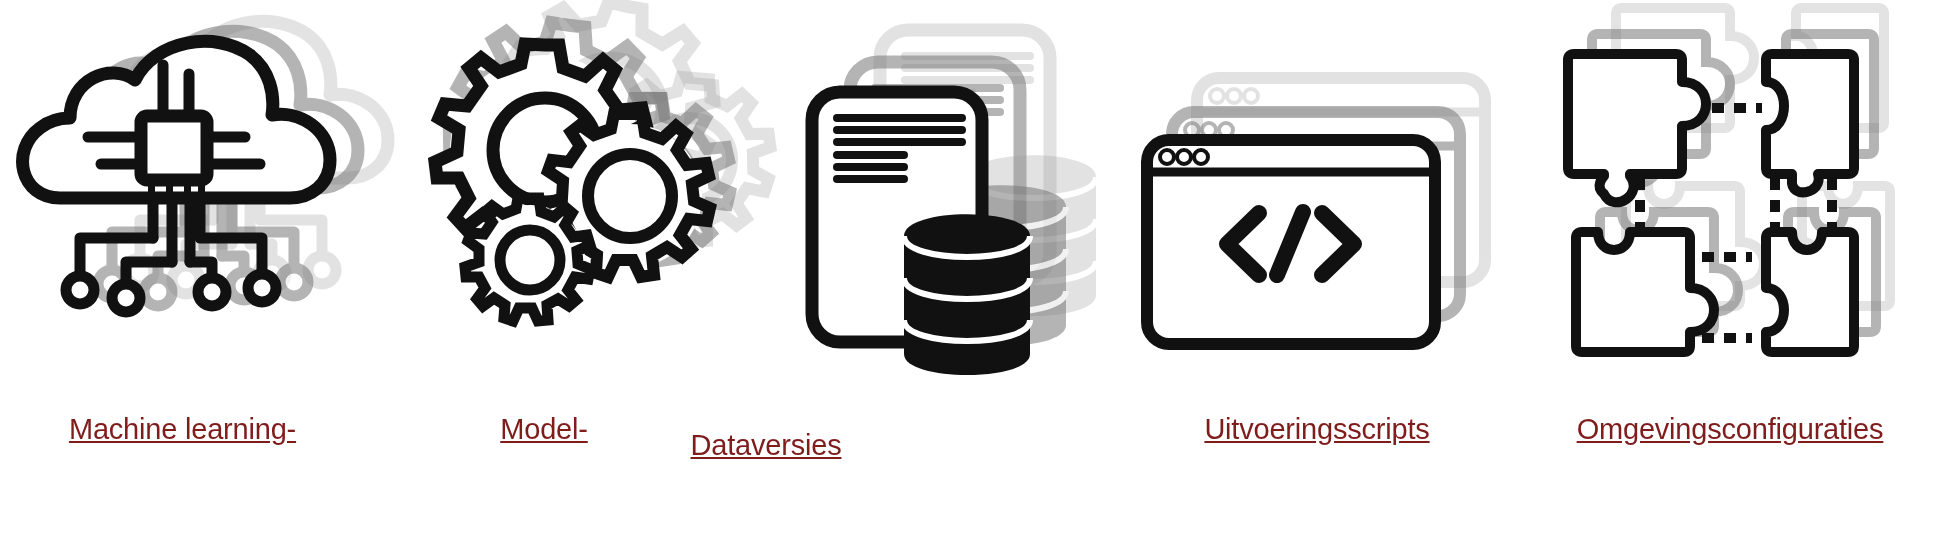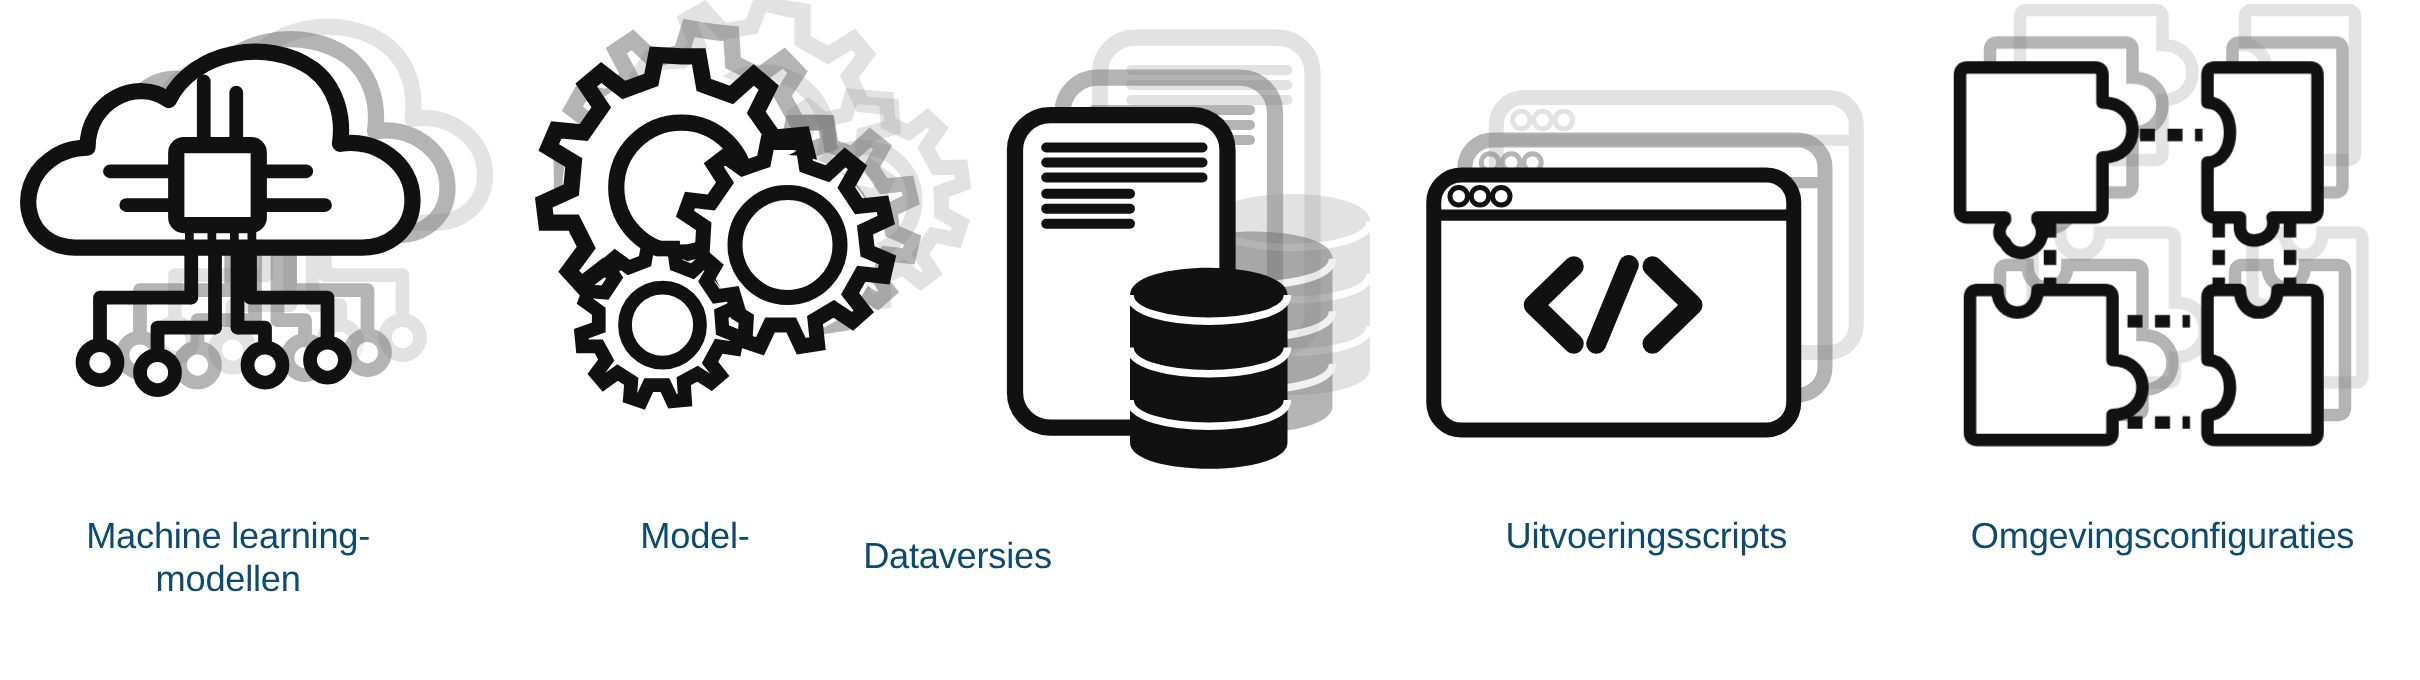--- a/index.html
+++ b/index.html
@@ -22,23 +22,24 @@
       display: block;
       width: 100%;
       height: 100%;
       overflow: visible;
     }
     .label {
       position: absolute;
       text-align: center;
       font-size: 29px;
       line-height: 35px;
-      color: #0c4a6e;
+      color: #7f1d1d;
       letter-spacing: -0.2px;
       white-space: nowrap;
+      text-decoration: underline;
     }
     .label span { display: block; }
     .ghost1 { opacity: 0.55; }
     .ghost2 { opacity: 0.28; }
   </style>
 </head>
 <body>
 
 <div class="icon" style="left:0px; top:0px; width:400px; height:340px;">
   <svg viewBox="0 0 400 340">
@@ -92,21 +93,20 @@
       <rect x="184" y="182" width="7" height="16" fill="#111"></rect>
       <rect x="198" y="182" width="7" height="16" fill="#111"></rect>
     </g>
     <g style="color:#111">
         <use href="#mlcircuit"></use>
       </g>
   </svg>
 </div>
 <div class="label" style="left:0px; top:412px; width:365px;">
   <span>Machine learning-</span>
-  <span>modellen</span>
 </div>
 
 <div class="icon" style="left:400px; top:0px; width:400px; height:340px;">
   <svg viewBox="0 0 400 340">
     <defs>
 
       <g id="gearBig">
         <path d="M0,-105 L14,-105 L18,-82 L40,-74 L58,-90 L70,-80 L60,-60 L74,-40 L97,-42 L101,-26 L80,-16 L82,6 L103,16 L99,32 L76,30 L64,50 L78,68 L67,79 L48,66 L28,78 L30,101 L14,104 L4,83 L-18,83 L-28,104 L-44,99 L-42,76 L-62,64 L-80,78 L-90,67 L-76,48 L-86,28 L-108,28 L-110,12 L-88,2 L-86,-20 L-106,-32 L-100,-46 L-78,-44 L-64,-64 L-76,-82 L-64,-92 L-46,-78 L-24,-86 L-20,-106 Z" fill="none" stroke="currentColor" stroke-width="13" stroke-linejoin="miter"></path>
         <circle r="52" fill="none" stroke="currentColor" stroke-width="13"></circle>
       </g>
@@ -150,21 +150,21 @@
           <circle r="72" fill="#fff"></circle>
           <use href="#gearMid"></use>
         </g>
       <g transform="translate(130,260)">
           <circle r="55" fill="#fff"></circle>
           <use href="#gearSmall"></use>
         </g>
     </g>
   </svg>
 </div>
-<div class="label" style="left:406px; top:412px; width:300px;">
+<div class="label" style="left:394px; top:412px; width:300px;">
   <span>Model-</span>
 </div>
 
 <div class="icon" style="left:780px; top:0px; width:340px; height:400px;">
   <svg viewBox="0 0 340 400">
     <defs>
       <g id="docShape">
         <rect x="0" y="0" width="170" height="250" rx="28" fill="none" stroke="currentColor" stroke-width="13"></rect>
         <g stroke="currentColor" stroke-width="8" stroke-linecap="round">
           <line x1="25" y1="26" x2="150" y2="26"></line>

